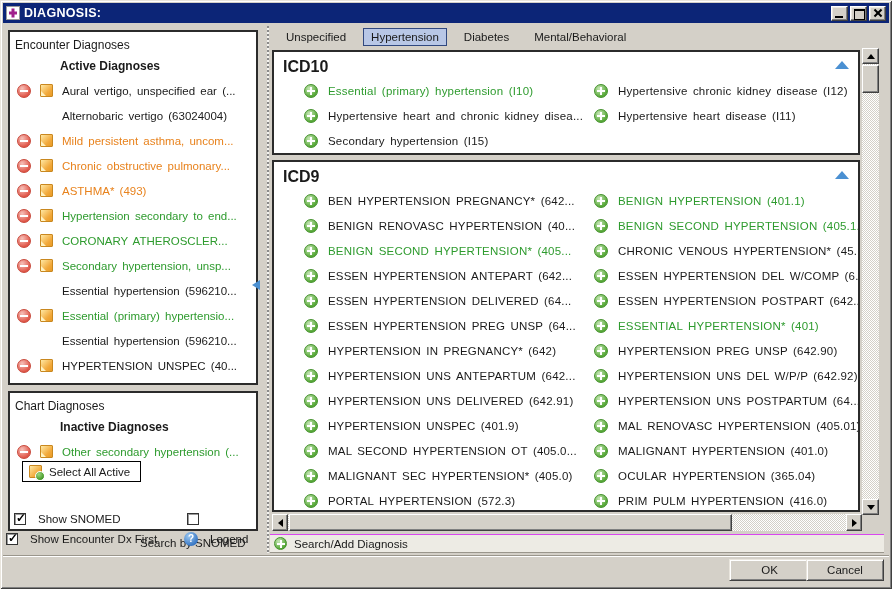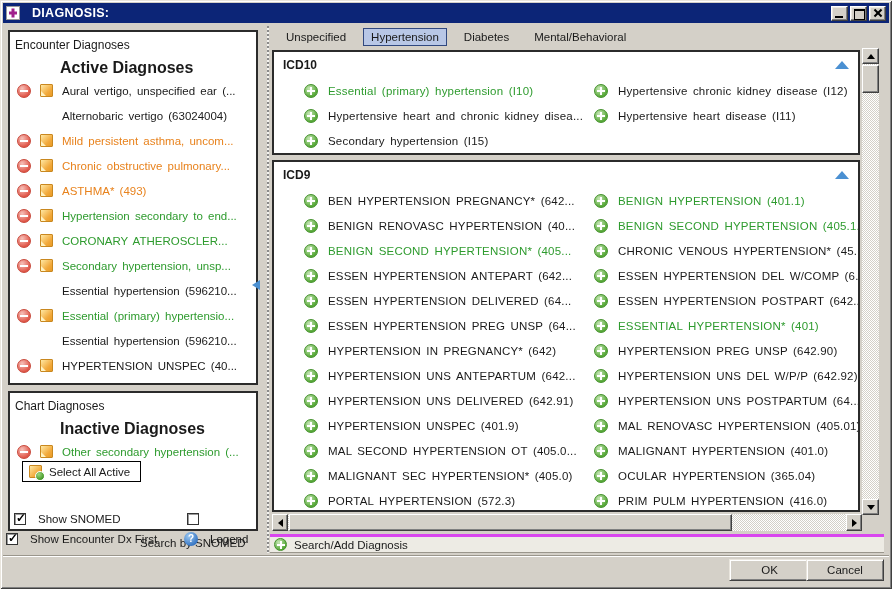--- a/index.html
+++ b/index.html
@@ -6,41 +6,41 @@
     --titlebar:#0c2577; --window-bg:#d4d0c8; --green:#2e9b2e; --orange:#e8821c;
     --blue-accent:#4a90d2; --tab-selected-bg:#b8c7e6; --tab-selected-border:#30487f;
   }
   *{box-sizing:border-box; margin:0; padding:0;}
   body{font-family:"Liberation Sans", sans-serif; background:#808080; margin:0;}
   .window{position:relative; width:892px; height:589px; background:var(--window-bg);
     box-shadow: inset 1px 1px 0 #e9e5dd, inset -1px -1px 0 #404040, inset 2px 2px 0 #fff, inset -2px -2px 0 #808080;
     overflow:hidden; font-size:11.5px; color:#1a1a1a;}
   
   .titlebar{position:absolute; left:3px; top:3px; right:3px; height:20px; background:var(--titlebar);
-    display:flex; align-items:center; padding:10px 3px; gap:12px;}
+    display:flex; align-items:center; padding:10px 3px; gap:4px;}
   .app-icon{position:relative; width:14px; height:14px; background:#fff; border:1px solid #9a9a9a; flex:none;}
   .app-icon::before,.app-icon::after{content:""; position:absolute; background:#a0208c; left:50%; top:50%;}
   .app-icon::before{width:8px; height:3px; transform:translate(-50%,-50%);}
   .app-icon::after{width:3px; height:9px; transform:translate(-50%,-50%);}
   .title-text{color:#fff; font-weight:bold; font-size:12.5px; letter-spacing:.3px; flex:1;
     white-space:nowrap; overflow:hidden;}
   .winbtns{display:flex; gap:2px;}
   .winbtn{position:relative; width:17px; height:15px; background:var(--window-bg); border:1px solid;
     border-color:#fff #404040 #404040 #fff; box-shadow:inset -1px -1px 0 #808080, inset 1px 1px 0 #ece9e2;}
   .glyph-min::after{content:""; position:absolute; left:3px; bottom:2px; width:8px; height:2px; background:#000;}
   .glyph-max::after{content:""; position:absolute; left:3px; top:2px; width:9px; height:8px; border:1px solid #000; border-top-width:2px;}
   .glyph-close::before,.glyph-close::after{content:""; position:absolute; left:50%; top:50%; width:10px; height:2px; background:#000;}
   .glyph-close::before{transform:translate(-50%,-50%) rotate(45deg);}
   .glyph-close::after{transform:translate(-50%,-50%) rotate(-45deg);}
   
   .panel{position:absolute; background:#fff; border:2px solid #2b2b2b;}
   .encounter-panel{left:8px; top:30px; width:250px; height:355px; overflow:hidden;}
   .chart-panel{left:8px; top:391px; width:250px; height:140px; overflow:hidden;}
   .panel-title{font-weight:normal; font-size:12px; padding:6px 0 0 5px; white-space:nowrap;}
-  .panel-sub{font-weight:bold; font-size:16px; margin:7px 0 0 50px; white-space:nowrap;}
+  .panel-sub{font-weight:bold; font-size:12px; margin:7px 0 0 50px; white-space:nowrap;}
   .rows{position:absolute; left:5px; right:1px; top:46px;}
   .dx-row{height:25px; display:flex; align-items:center; white-space:nowrap; overflow:hidden;}
   .dx-row .dx-text{margin-left:9px; word-spacing:2px;}
   .dx-row.no-icons .ic-minus,.dx-row.no-icons .ic-note{visibility:hidden;}
   .c-green{color:var(--green);} .c-orange{color:var(--orange);} .c-black{color:#1a1a1a;}
   
   .ic-minus{position:relative; width:14px; height:14px; border-radius:50%; flex:none; margin-left:2px;
     background:radial-gradient(circle at 35% 30%, #f6c0b9, #e05648 72%); border:1px solid #c8473a;}
   .ic-minus::before{content:""; position:absolute; width:8px; height:2px; background:#fff; left:50%; top:50%; transform:translate(-50%,-50%);}
   .ic-note{position:relative; width:13px; height:13px; flex:none; margin-left:9px; border-radius:1px;
@@ -74,21 +74,21 @@
   .splitter-arrow{position:absolute; left:252px; top:280px; width:0; height:0;
     border-top:5px solid transparent; border-bottom:5px solid transparent; border-right:8px solid var(--blue-accent);}
   
   .tabbar{position:absolute; left:278px; top:27px; height:19px; display:flex; gap:9px; align-items:center;}
   .tab{padding:2px 7px; border:1px solid transparent; white-space:nowrap;}
   .tab.selected{background:var(--tab-selected-bg); border:1px solid var(--tab-selected-border);}
   
   .icd-box{position:absolute; background:#fff; border:2px solid #2b2b2b; overflow:hidden;}
   .icd10-box{left:272px; top:50px; width:588px; height:105px;}
   .icd9-box{left:272px; top:160px; width:588px; height:352px;}
-  .icd-title{position:absolute; left:9px; top:6px; font-weight:bold; font-size:12px;}
+  .icd-title{position:absolute; left:9px; top:6px; font-weight:bold; font-size:16px;}
   .collapse-up{position:absolute; right:9px; top:9px; width:0; height:0;
     border-left:7px solid transparent; border-right:7px solid transparent; border-bottom:8px solid var(--blue-accent);}
   .icd-col{position:absolute; top:26px; width:285px;}
   .icd-col.left{left:30px;} .icd-col.right{left:320px;}
   .icd-row{height:25px; display:flex; align-items:center; white-space:nowrap; overflow:hidden;}
   .icd-row .icd-text{margin-left:10px; word-spacing:2px; letter-spacing:.2px;}
   
   .dither{background-color:#d4d0c8;
     background-image:linear-gradient(45deg,#fff 25%,transparent 25% 75%,#fff 75%),
                      linear-gradient(45deg,#fff 25%,transparent 25% 75%,#fff 75%);
@@ -103,21 +103,21 @@
   .vthumb{position:absolute; left:0; top:17px; width:17px; height:28px; background:var(--window-bg);
     border:1px solid; border-color:#fff #404040 #404040 #fff; box-shadow:inset -1px -1px 0 #808080;}
   .hthumb{position:absolute; top:0; left:17px; width:443px; height:17px; background:var(--window-bg);
     border:1px solid; border-color:#fff #404040 #404040 #fff; box-shadow:inset -1px -1px 0 #808080;}
   .arr-up{width:0;height:0;border-left:4px solid transparent;border-right:4px solid transparent;border-bottom:5px solid #000;}
   .arr-down{width:0;height:0;border-left:4px solid transparent;border-right:4px solid transparent;border-top:5px solid #000;}
   .arr-left{width:0;height:0;border-top:4px solid transparent;border-bottom:4px solid transparent;border-right:5px solid #000;}
   .arr-right{width:0;height:0;border-top:4px solid transparent;border-bottom:4px solid transparent;border-left:5px solid #000;}
   
   .searchbar{position:absolute; left:270px; top:534px; width:614px; height:19px; background:#edebe4;
-    border-top:3px solid #d946ef; border-bottom:1px solid #9a968c; display:flex; align-items:center; gap:7px; padding-left:4px;}
+    border-top:1px solid #d946ef; border-bottom:1px solid #9a968c; display:flex; align-items:center; gap:7px; padding-left:4px;}
   .searchbar .ic-plus{width:13px; height:13px;}
   
   .bottom-sep{position:absolute; left:3px; right:3px; top:555px; height:0;
     border-top:1px solid #9a968c; border-bottom:1px solid #fff;}
   .btn{position:absolute; top:559px; height:22px; background:var(--window-bg); border:1px solid;
     border-color:#e9e5dd #404040 #404040 #e9e5dd; box-shadow:inset 1px 1px 0 #fff, inset -1px -1px 0 #808080;
     text-align:center; line-height:20px; font-size:11.5px;}
   .btn-ok{left:729px; width:81px;}
   .btn-cancel{left:806px; width:78px;}
 </style>

